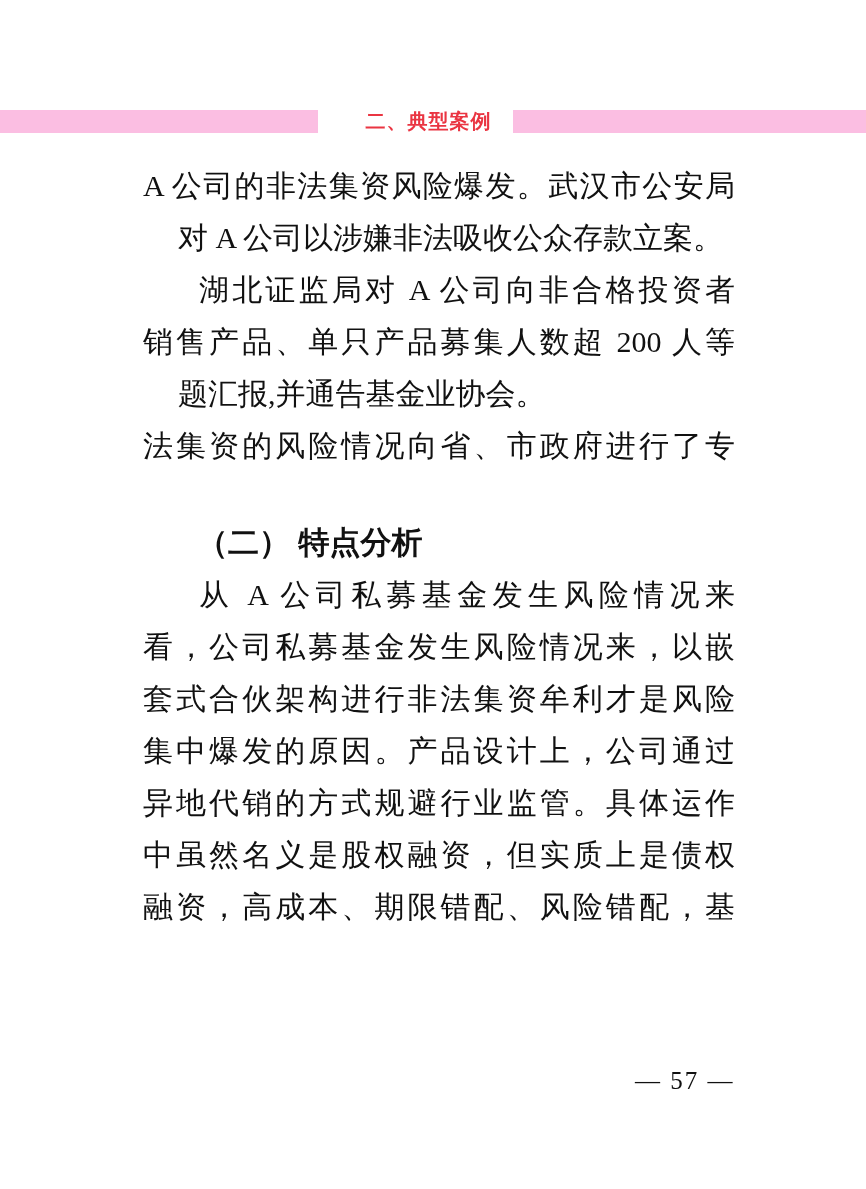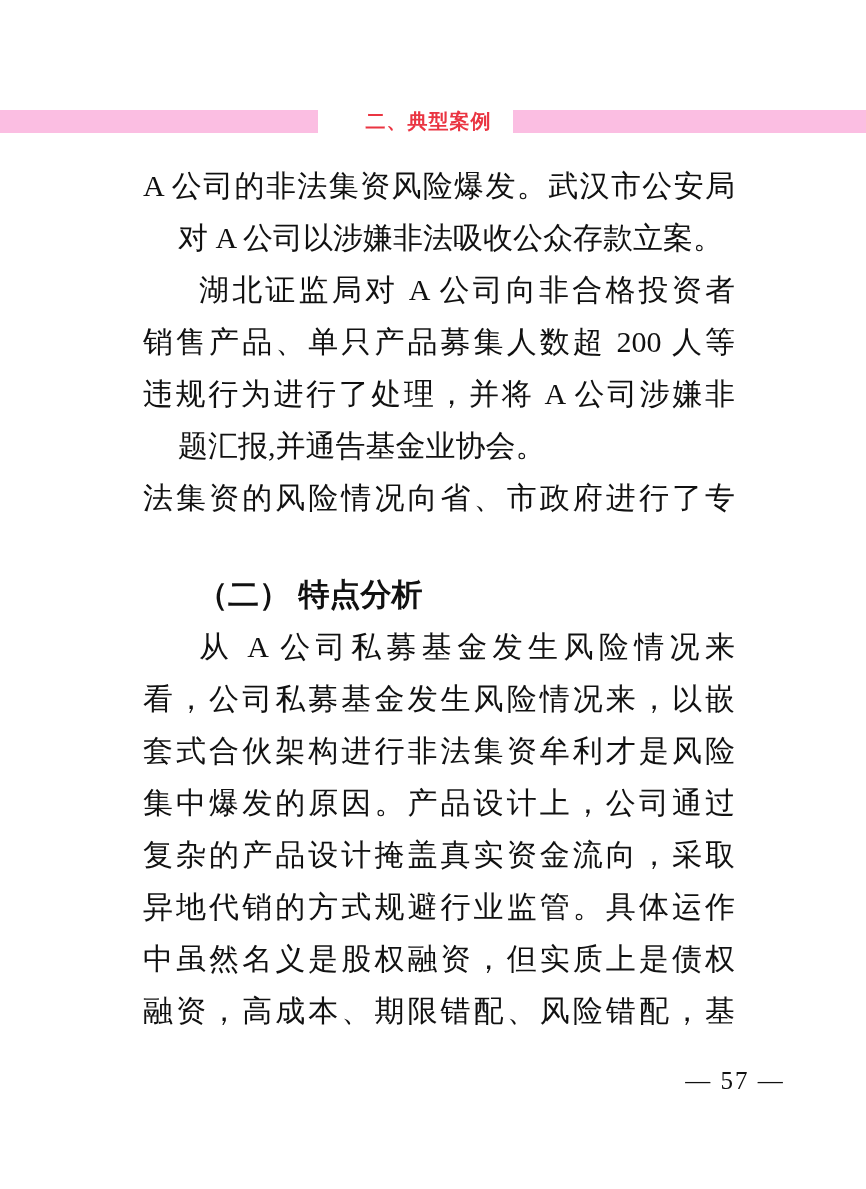--- a/index.html
+++ b/index.html
@@ -29,52 +29,50 @@
   .line.end { text-align:left; text-align-last:left;margin-left:35px; }
   .line.ind { text-indent:56px; }
   .heading {
     height:52px; line-height:52px; margin-top:45px;
     font-family:"Liberation Sans","DejaVu Sans",sans-serif; font-weight:bold;
     font-size:31px; text-indent:54px; white-space:nowrap;
   }
   
   .page-number {
     position:absolute; top:1064px; left:635px; width:200px; height:34px;
-    line-height:34px; text-align:center; font-size:25px; color:#111111;
+    line-height:34px; font-size:25px; color:#111111;
     letter-spacing:2px;
   }
 </style>
 </head>
 <body>
 
 <div class="page">
 
   <div class="band">
     <div class="band-left"></div>
     <div class="band-right"></div>
     <div class="band-title">二、典型案例</div>
   </div>
 
   <div class="body-text">
     <div class="line">A 公司的非法集资风险爆发。武汉市公安局</div>
     <div class="line end">对 A 公司以涉嫌非法吸收公众存款立案。</div>
 
     <div class="line ind">湖北证监局对 A 公司向非合格投资者</div>
     <div class="line">销售产品、单只产品募集人数超 200 人等</div>
-    <div class="line">违规行为进行了处理，并将 A 公司涉嫌非</div>
     <div class="line end">题汇报,并通告基金业协会。</div>
     <div class="line">法集资的风险情况向省、市政府进行了专</div>
 
     <div class="heading">（二） 特点分析</div>
 
     <div class="line ind">从 A 公司私募基金发生风险情况来</div>
     <div class="line">看，公司私募基金发生风险情况来，以嵌</div>
     <div class="line">套式合伙架构进行非法集资牟利才是风险</div>
     <div class="line">集中爆发的原因。产品设计上，公司通过</div>
-    <div class="line">复杂的产品设计掩盖真实资金流向，采取</div>
     <div class="line">异地代销的方式规避行业监管。具体运作</div>
     <div class="line">中虽然名义是股权融资，但实质上是债权</div>
     <div class="line">融资，高成本、期限错配、风险错配，基</div>
   </div>
 
   <div class="page-number">— 57 —</div>
 
 </div>
 
 </body></html>

